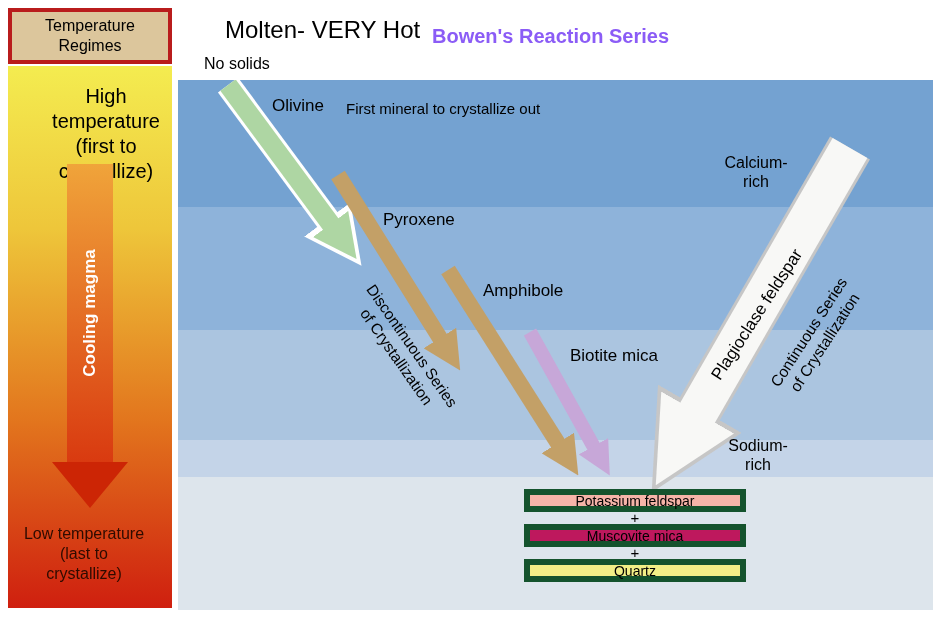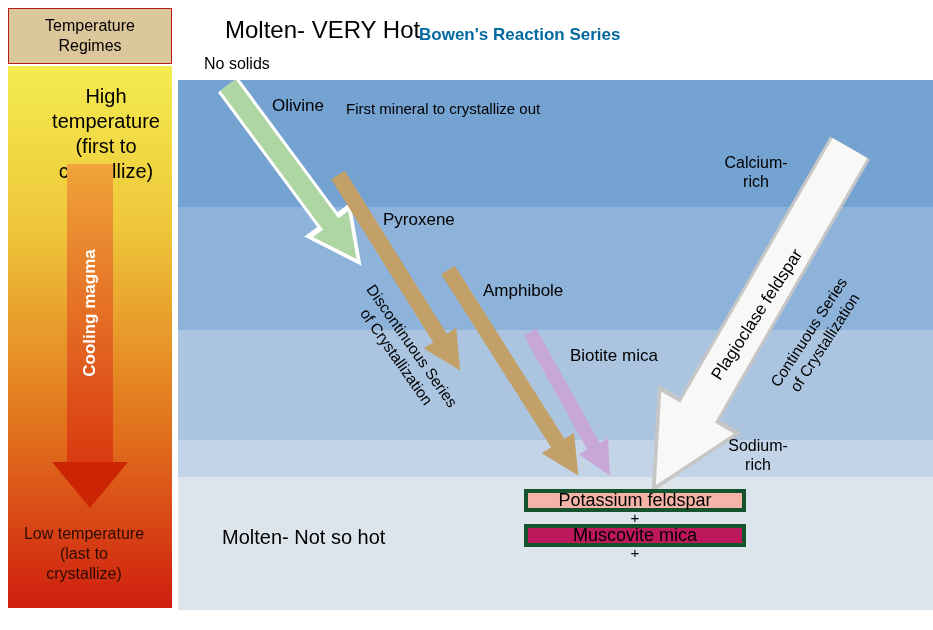--- a/index.html
+++ b/index.html
@@ -2,26 +2,26 @@
 <html><head>
 <meta charset="utf-8">
 <style>
   * { margin:0; padding:0; box-sizing:border-box; }
   html,body { background:#fff; }
   body { font-family:"Liberation Sans", sans-serif; color:#000; }
   .stage { position:relative; width:933px; height:630px; background:#fff; overflow:hidden; }
 
   
   .molten-hot { position:absolute; left:205px; top:16px; font-size:24px;margin-left:20px; }
-  .fig-title  { position:absolute; left:419px; top:25px; font-size:17px; font-weight:bold; color:#0369a1; }
+  .fig-title  { position:absolute; left:432px; top:25px; font-size:20px; font-weight:bold; color:#8b5cf6; }
   .no-solids  { position:absolute; left:204px; top:55px; font-size:16px; }
 
   
   .sb-header { position:absolute; left:8px; top:8px; width:164px; height:56px;
-               background:#dcc69c; border:1px solid #b91c1c;
+               background:#dcc69c; border:4px solid #b91c1c;
                display:flex; align-items:center; justify-content:center;
                text-align:center; font-size:16px; line-height:1.25; }
   .sb-header span { width:120px; display:inline-block; }
   .sb-column { position:absolute; left:8px; top:66px; width:164px; height:542px;
                background:linear-gradient(180deg,#f4ec50 0%, #eec63a 30%, #e2741d 66%, #cf1f0f 100%); }
   .high-temp { position:absolute; top:18px; left:16px; width:164px; text-align:center;
                font-size:20px; line-height:1.25; padding:0 14px; }
   .cool-shaft { position:absolute; left:59px; top:98px; width:46px; height:298px;
                 background:linear-gradient(180deg,#f0a43a,#d93a10);
                 display:flex; align-items:center; justify-content:center; }
@@ -50,22 +50,22 @@
   .amphibole    { left:305px; top:201px; font-size:17px; }
   .biotite      { left:392px; top:266px; font-size:17px; }
   .rot     { text-align:center; line-height:1.25; font-size:15.5px; }
   .discont { left:120px; top:252px; width:212px; transform:rotate(55deg); }
   .plagio  { left:479px; top:224px; width:200px; transform:rotate(-57deg); font-size:17px; white-space:nowrap; text-align:center; }
   .contin  { left:533px; top:238px; width:212px; transform:rotate(-57deg); }
   .sodium  { left:544px; top:356px; width:72px; text-align:center; line-height:1.2; }
   .molten-cool { left:44px; top:446px; font-size:20px; }
 
   .final-stack { position:absolute; left:346px; top:409px; width:222px; }
-  .mineral-box { height:23px; border:4px solid #14532d; display:flex; align-items:center;
-                 justify-content:center; font-size:18px; }
+  .mineral-box { height:23px; border:6px solid #14532d; display:flex; align-items:center;
+                 justify-content:center; font-size:14px; }
   .potassium { background:#f5b4a8; }
   .muscovite { background:#be185d; }
   .quartz    { background:#f3ef86; }
   .plus { height:12px; line-height:12px; text-align:center; font-size:15px; }
 
   .solid { position:absolute; left:253px; top:634px; font-size:20px; }
 </style>
 </head>
 <body>
 
@@ -142,25 +142,25 @@
     </div>
 
     <div class="lbl rot plagio">Plagioclase feldspar</div>
 
     <div class="lbl rot contin">
       <div>Continuous Series</div>
       <div>of Crystallization</div>
     </div>
 
     <div class="lbl sodium">Sodium-rich</div>
-    <div class="lbl molten-cool">Molten- Not so hot</div>
 
     <div class="final-stack">
       <div class="mineral-box potassium">Potassium feldspar</div>
       <div class="plus">+</div>
       <div class="mineral-box muscovite">Muscovite mica</div>
       <div class="plus">+</div>
+      <div class="mineral-box quartz">Quartz</div>
     </div>
   </div>
 
   <div class="solid">100% Solid</div>
 
 </div>
 
 </body></html>

